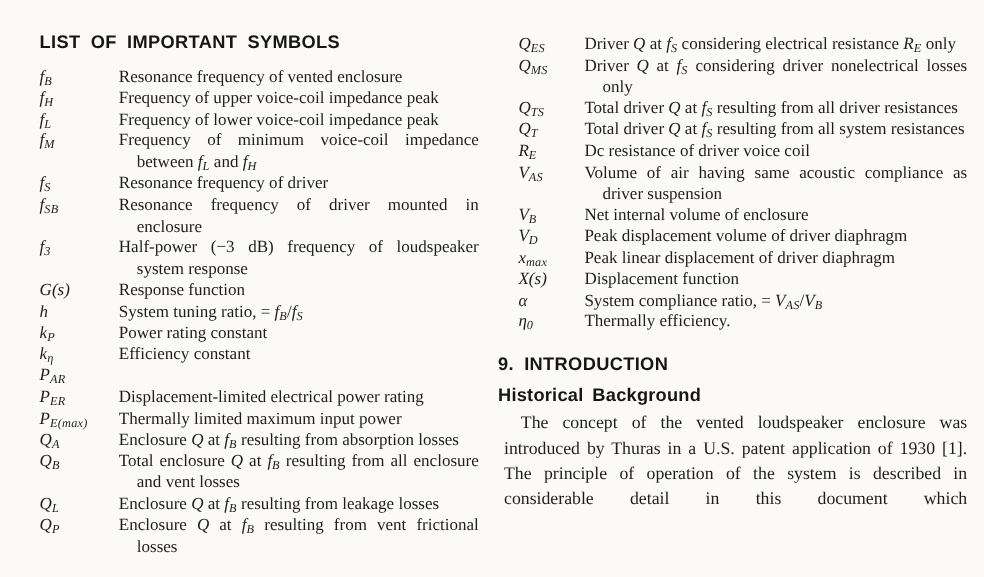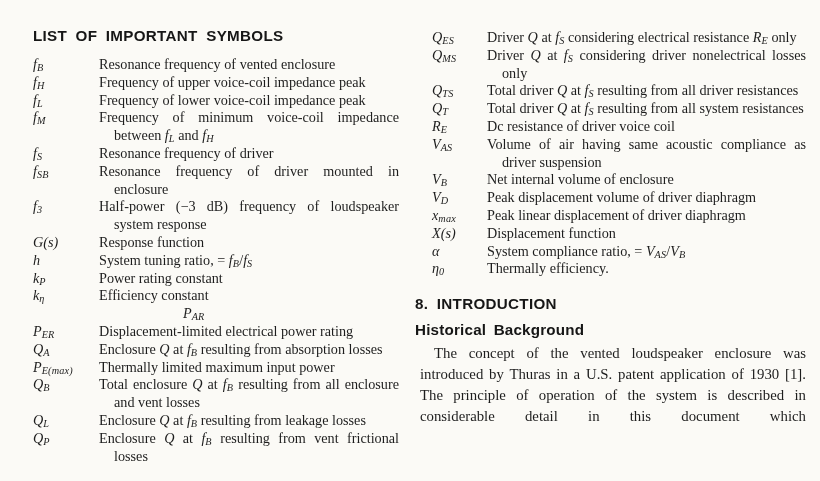--- a/index.html
+++ b/index.html
@@ -42,21 +42,20 @@
     word-spacing: 4px;
     margin: 0;
     color: #161616;
   }
   .symbols-heading {
     margin-bottom: 11px;
   }
   .symbol-list .row {
     display: flex;
     align-items: baseline;
-    justify-content: center;
   }
   .sym {
     flex: 0 0 66px;
     font-style: italic;
   }
   .col-right .sym {
     flex: 0 0 72px;
     box-sizing: border-box;
     padding-left: 17px;
   }
@@ -157,30 +156,30 @@
   <div class="row">
     <span class="sym"><i>P</i><sub><i>AR</i></sub></span>
   </div>
 
   <div class="row">
     <span class="sym"><i>P</i><sub><i>ER</i></sub></span>
     <span class="desc">Displacement-limited electrical power rating</span>
   </div>
 
   <div class="row">
+    <span class="sym"><i>P</i><sub><i>E(max)</i></sub></span>
+    <span class="desc">Thermally limited maximum input power</span>
+  </div>
+
+  <div class="row">
     <span class="sym"><i>Q</i><sub><i>A</i></sub></span>
     <span class="desc">Enclosure <i>Q</i> at <i>f</i><sub><i>B</i></sub> resulting from absorption losses</span>
   </div>
 
   <div class="row">
-    <span class="sym"><i>P</i><sub><i>E(max)</i></sub></span>
-    <span class="desc">Thermally limited maximum input power</span>
-  </div>
-
-  <div class="row">
     <span class="sym"><i>Q</i><sub><i>B</i></sub></span>
     <span class="desc">Total enclosure <i>Q</i> at <i>f</i><sub><i>B</i></sub> resulting from all enclosure and vent losses</span>
   </div>
 
   <div class="row">
     <span class="sym"><i>Q</i><sub><i>L</i></sub></span>
     <span class="desc">Enclosure <i>Q</i> at <i>f</i><sub><i>B</i></sub> resulting from leakage losses</span>
   </div>
 
   <div class="row">
@@ -246,20 +245,20 @@
     <span class="sym"><i>α</i></span>
     <span class="desc">System compliance ratio, = <i>V</i><sub><i>AS</i></sub>/<i>V</i><sub><i>B</i></sub></span>
   </div>
 
   <div class="row">
     <span class="sym"><i>η</i><sub><i>0</i></sub></span>
     <span class="desc">Thermally efficiency.</span>
   </div>
 </div>
 
-    <h2 class="sans-heading intro-h2">8. INTRODUCTION</h2>
+    <h2 class="sans-heading intro-h2">9. INTRODUCTION</h2>
 
     <h3 class="sans-heading intro-h3">Historical Background</h3>
 
     <p class="intro-p">The concept of the vented loudspeaker enclosure was introduced by Thuras in a U.S. patent application of 1930 [1]. The principle of operation of the system is described in considerable detail in this document which</p>
   </div>
 
 </div>
 
 </body></html>

